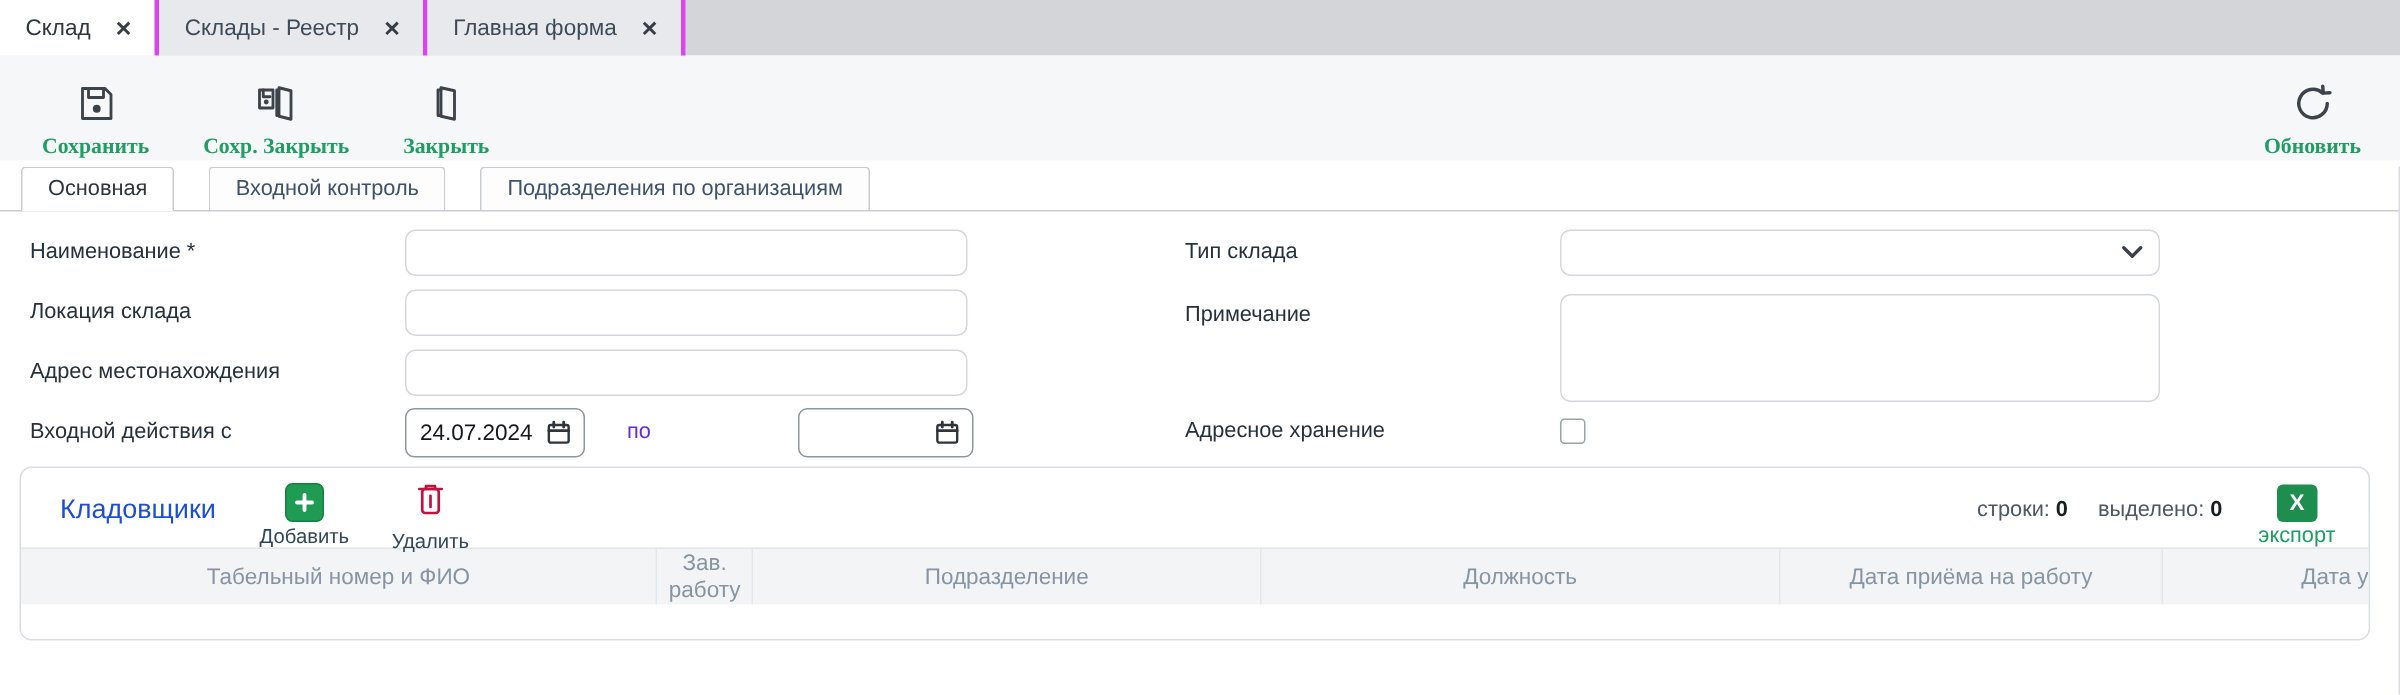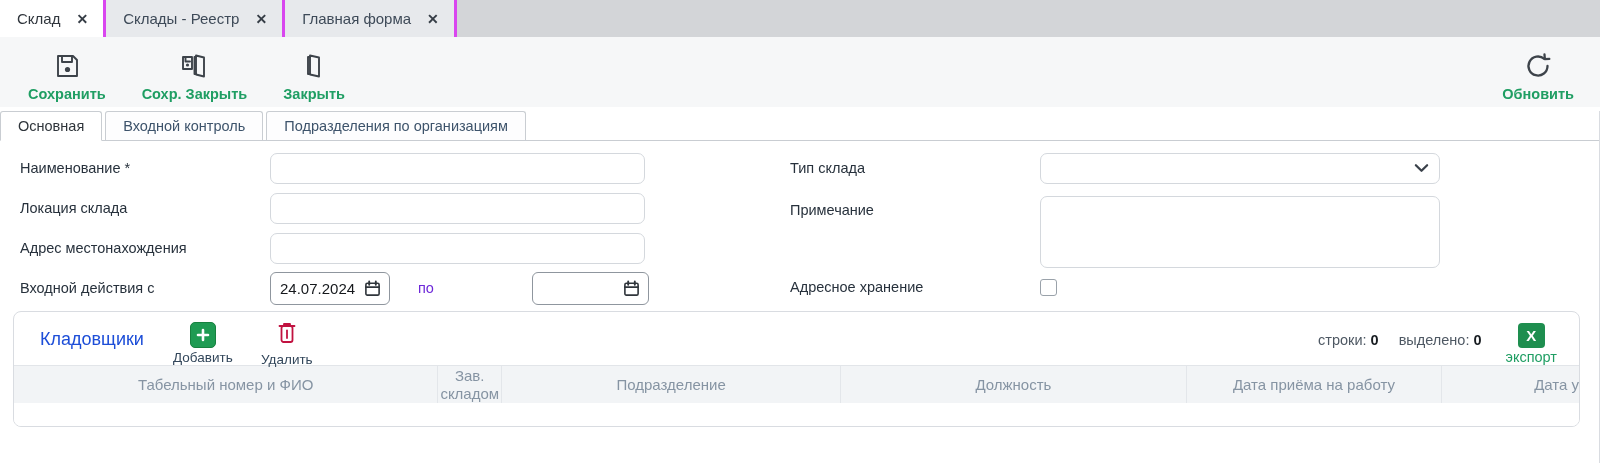--- a/index.html
+++ b/index.html
@@ -8,34 +8,34 @@
 
   
   .tabbar { display:flex; height:37px; background:#d3d5d8; }
   .wtab { display:flex; align-items:center; gap:16px; padding:0 15px 0 17px;
     background:#e7e9ec; border-right:3px solid #d946ef; font-size:15px; color:#3e4a58;
     cursor:default; }
   .wtab.active { background:#ffffff; color:#30363d; }
   .wtab .x { font-size:14px; font-weight:bold; color:#363d46; line-height:1; cursor:pointer; }
 
   
-  .toolbar { height:70px; background:#f6f7f8; display:flex; align-items:center;
-    padding:9px 26px 0 28px; }
+  .toolbar { height:70px; background:#f6f7f8; display:flex; align-items:flex-end;
+    padding:9px 26px 0 28px;font-family:Liberation Serif, serif; }
   .tbtn { display:flex; flex-direction:column; align-items:center; margin-right:36px; cursor:pointer; }
   .tbtn svg { width:30px; height:30px; stroke:#3d434a; fill:none; stroke-width:1.9;
     stroke-linecap:round; stroke-linejoin:round; }
   .tbtn .lbl { color:#1f9e63; font-size:14.5px; font-weight:600; margin-top:1px; white-space:nowrap; }
   .tbtn.refresh { margin:0 0 0 auto; }
 
   
   .content { position:relative; height:356px; border-right:1px solid #d9dce1; }
 
   
-  .formtabs { display:flex; margin-top:4px; height:30px;
-    border-bottom:1px solid #c9cdd2; }
+  .formtabs { display:flex; padding-left:14px; margin-top:4px; height:30px;
+    border-bottom:1px solid #c9cdd2;gap:20px; }
   .ftab { display:flex; align-items:center; padding:0 17px; margin-right:3px;
     border:1px solid #c9cdd2; border-bottom:none; border-radius:3px 3px 0 0;
     background:#fdfdfe; font-size:14.5px; color:#3d536b; cursor:pointer; }
   .ftab.active { background:#fff; color:#2f353b; margin-bottom:-1px; border-bottom:1px solid #fff; }
 
   
   .fields { display:flex; padding:7px 0 0 20px; }
   .fcol-left { width:735px; }
   .fcol-right { width:800px; margin-left:35px; }
   .frow { display:flex; align-items:center; height:40px; }
@@ -245,21 +245,21 @@
         <span><span>выделено:</span><b>0</b></span>
       </div>
       <div class="pexport">
         <span class="icon-xls">X</span>
         <span class="lbl">экспорт</span>
       </div>
     </div>
 
     <div class="thead">
       <div class="th c0">Табельный номер и ФИО</div>
-      <div class="th c1">Зав. складом</div>
+      <div class="th c1">Зав. работу</div>
       <div class="th c2">Подразделение</div>
       <div class="th c3">Должность</div>
       <div class="th c4">Дата приёма на работу</div>
       <div class="th c5">Дата у</div>
     </div>
     <div class="tbody"></div>
   </div>
 
 </div>
 

